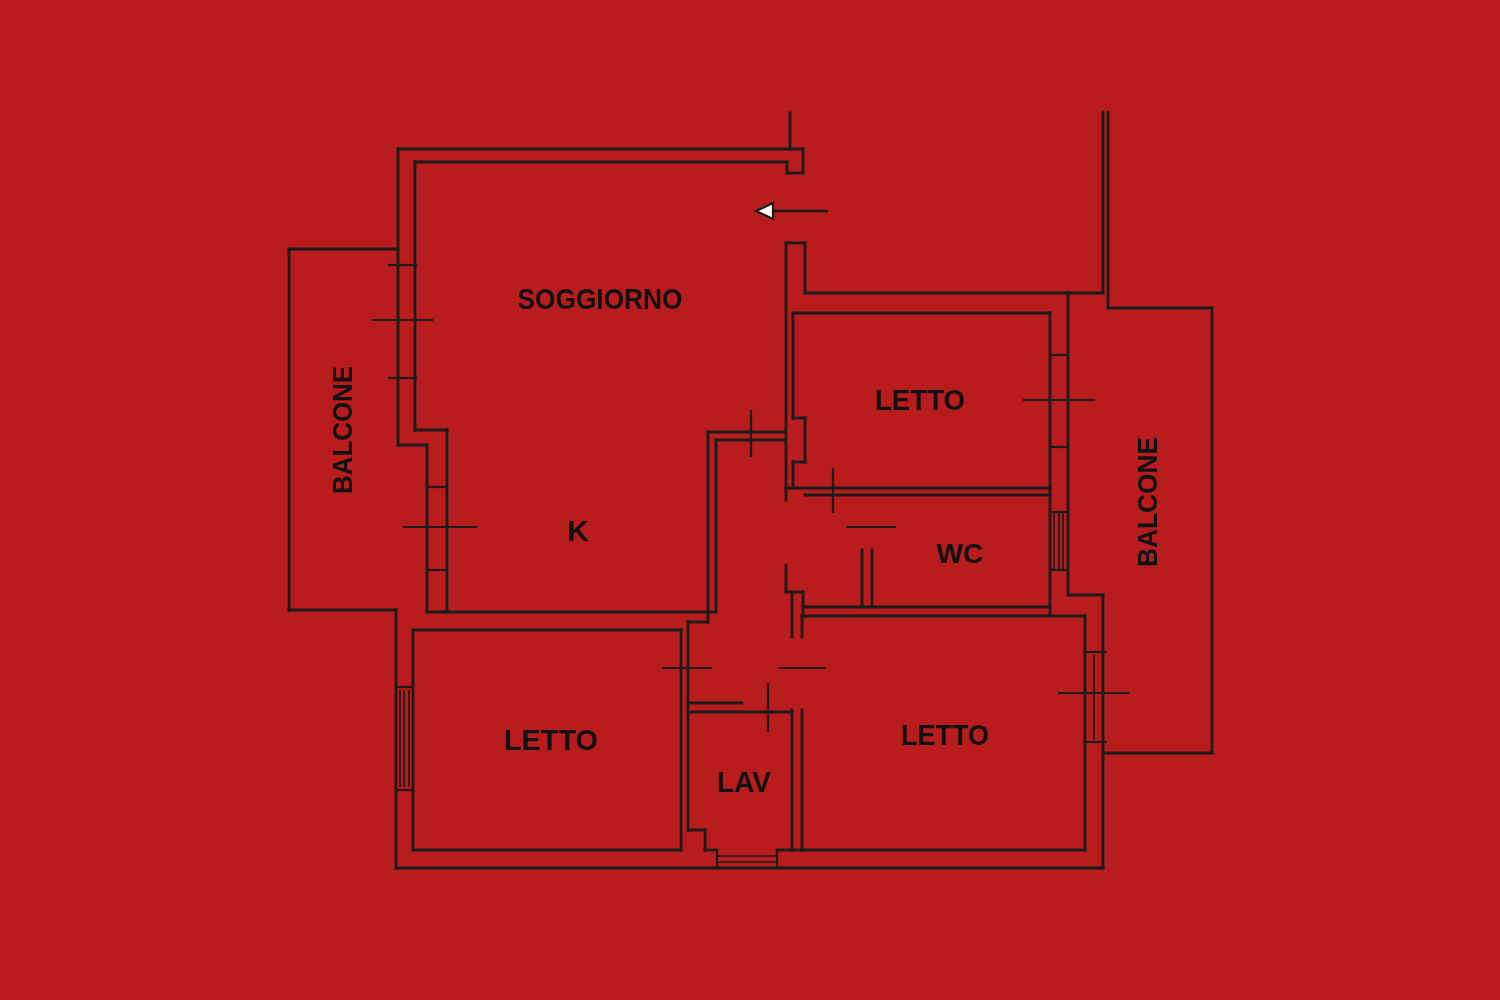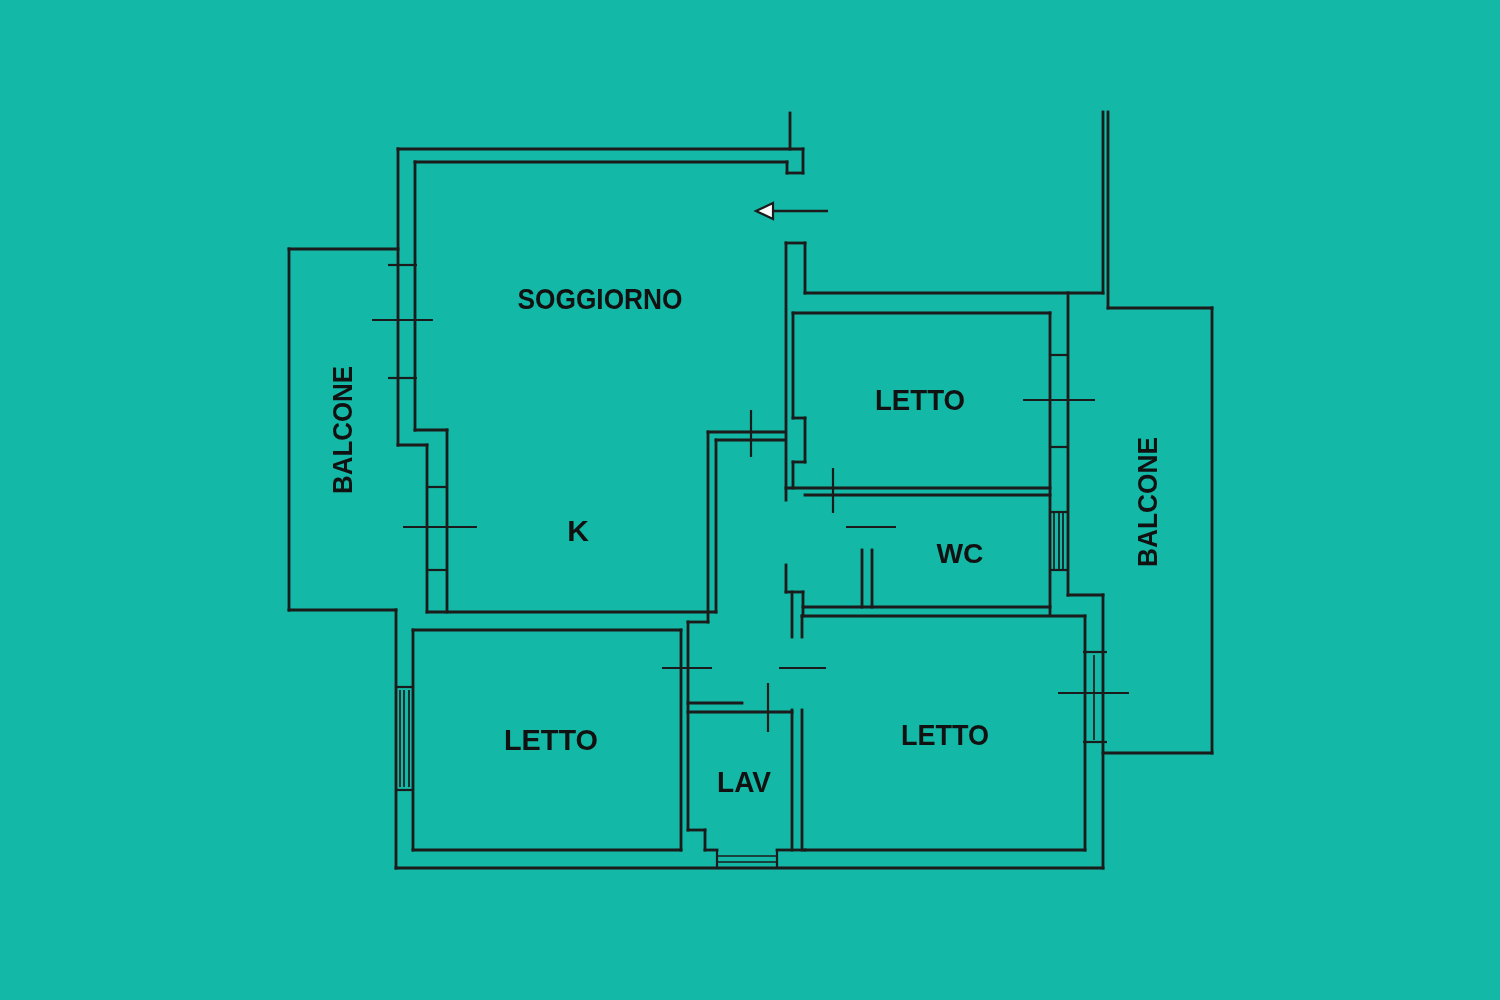--- a/index.html
+++ b/index.html
@@ -8,21 +8,21 @@
     width: 1500px;
     height: 1000px;
     background: #fdfdfd;
     overflow: hidden;
     font-family: "Liberation Sans", sans-serif;
   }
   .sheet {
     position: relative;
     width: 1500px;
     height: 1000px;
-    background: #14b8a6;
+    background: #b91c1c;
   }
   svg.plan {
     position: absolute;
     left: 0;
     top: 0;
     width: 1500px;
     height: 1000px;
     display: block;
   }
   .wall   { stroke: #1b1b1b; stroke-width: 2.8; stroke-linecap: square; }

